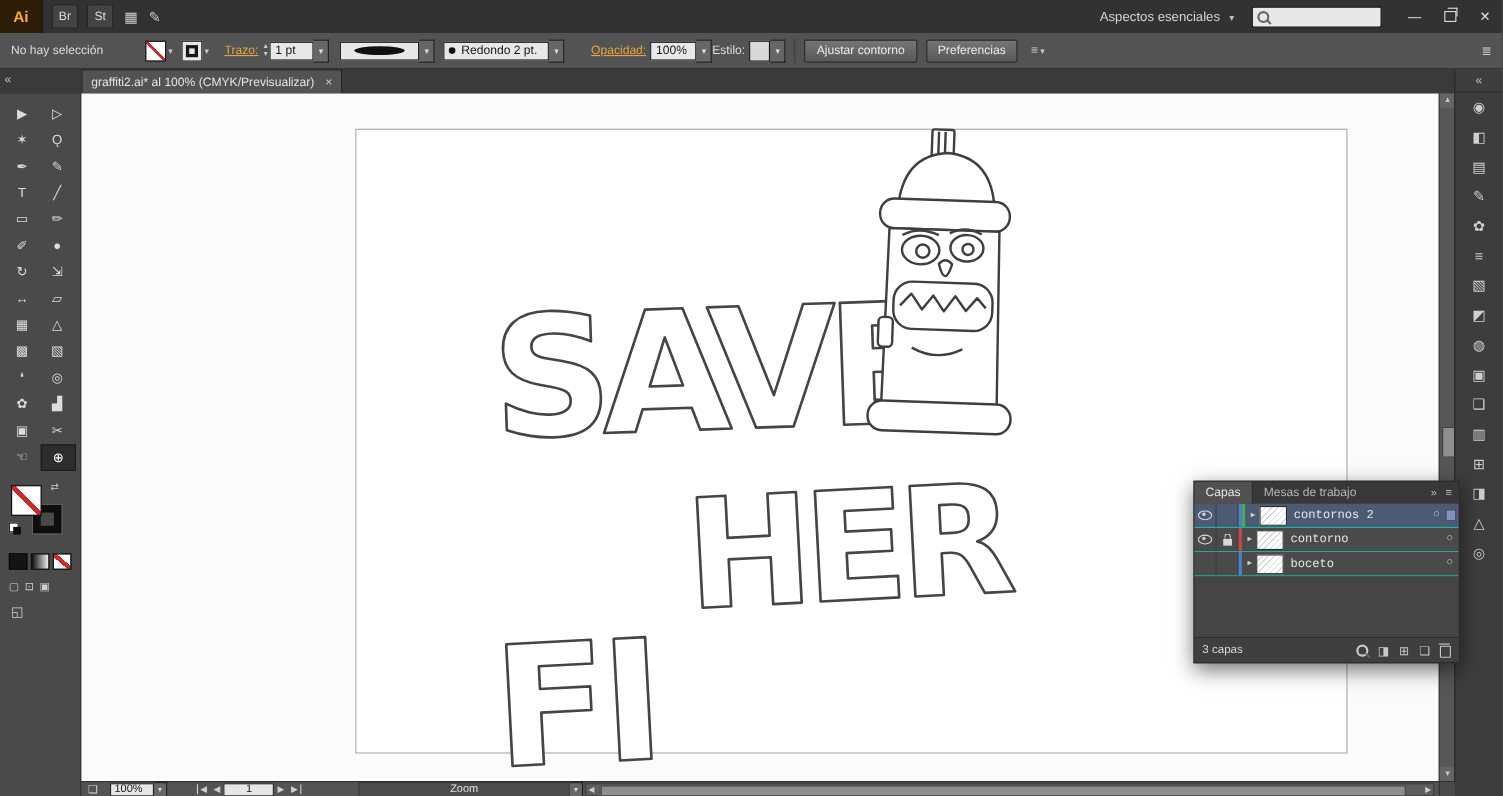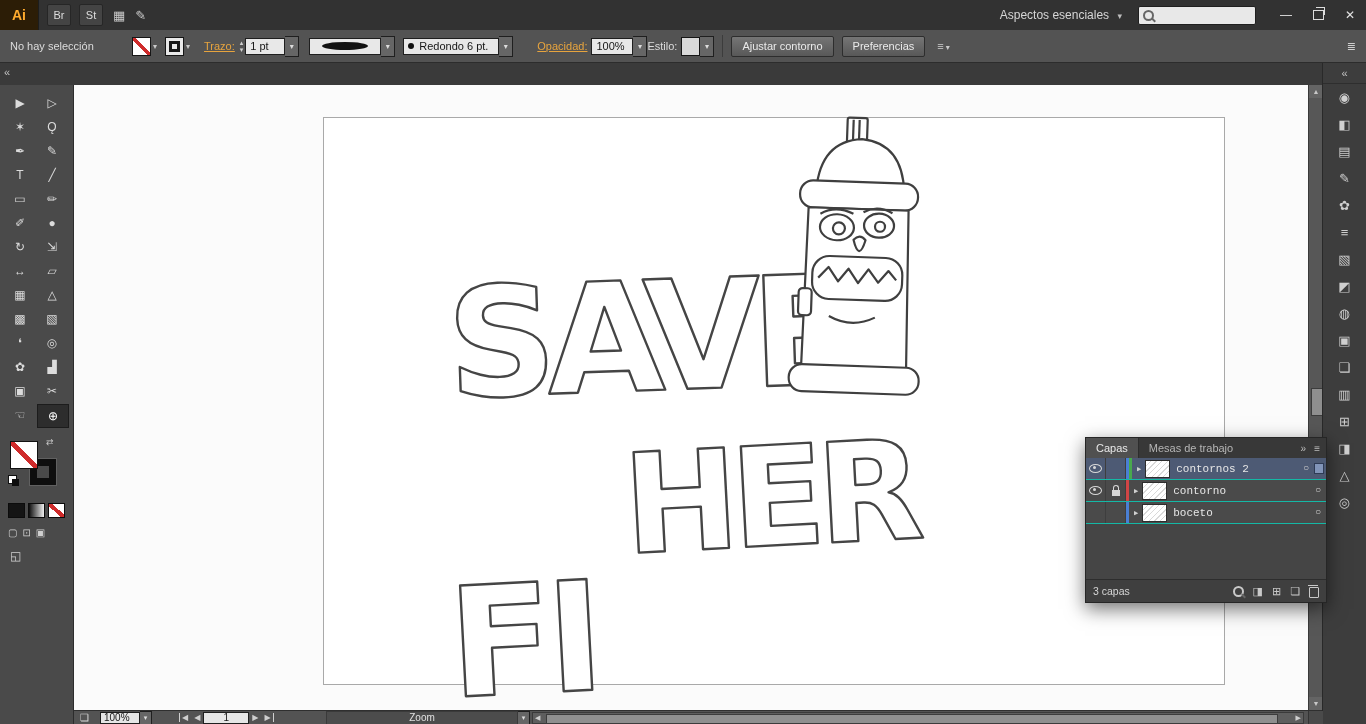--- a/index.html
+++ b/index.html
@@ -195,39 +195,43 @@
         <span>▾</span>
       </span>
     <input class="field" style="width: 40px;" value="1 pt">
     <span class="dd-btn">▾</span>
     <span class="field" style="width:72px;margin-left:10px;">
         <span class="lens"></span>
       </span>
     <span class="dd-btn">▾</span>
     <span class="field" style="width:96px;margin-left:8px;">
       <span class="dot"></span>
-      <span>Redondo 6 pt.</span>
+      <span>Redondo 2 pt.</span>
     </span>
     <span class="dd-btn">▾</span>
     <span class="cb-link" style="margin-left:24px;">Opacidad:</span>
     <input class="field" style="width: 42px; margin-left: 4px;" value="100%">
     <span class="dd-btn">▾</span>
     <span style="">Estilo:</span>
     <span class="swatch" style="margin-left:4px;background:#d9d9d9;"></span>
     <span class="dd-btn">▾</span>
     <span class="vdiv"></span>
     <span class="cb-btn">Ajustar contorno</span>
     <span class="cb-btn" style="margin-left:8px;">Preferencias</span>
     <span style="margin-left:12px;color:#cfcfcf;">≡<span class="tiny-arr">▾</span></span>
     <div class="spacer"></div>
     <span style="margin-right:10px;color:#cfcfcf;">≣</span>
   </div>
 
   <div class="tabbar">
     <span class="collapse-left">«</span>
+    <div class="doc-tab">
+      <span>graffiti2.ai* al 100% (CMYK/Previsualizar)</span>
+      <span class="close">×</span>
+    </div>
   </div>
 
   <div class="toolbar">
     <div id="tool-grid">
         <div class="tool">▶</div>
         <div class="tool">▷</div>
         <div class="tool">✶</div>
         <div class="tool">Ǫ</div>
         <div class="tool">✒</div>
         <div class="tool">✎</div>

